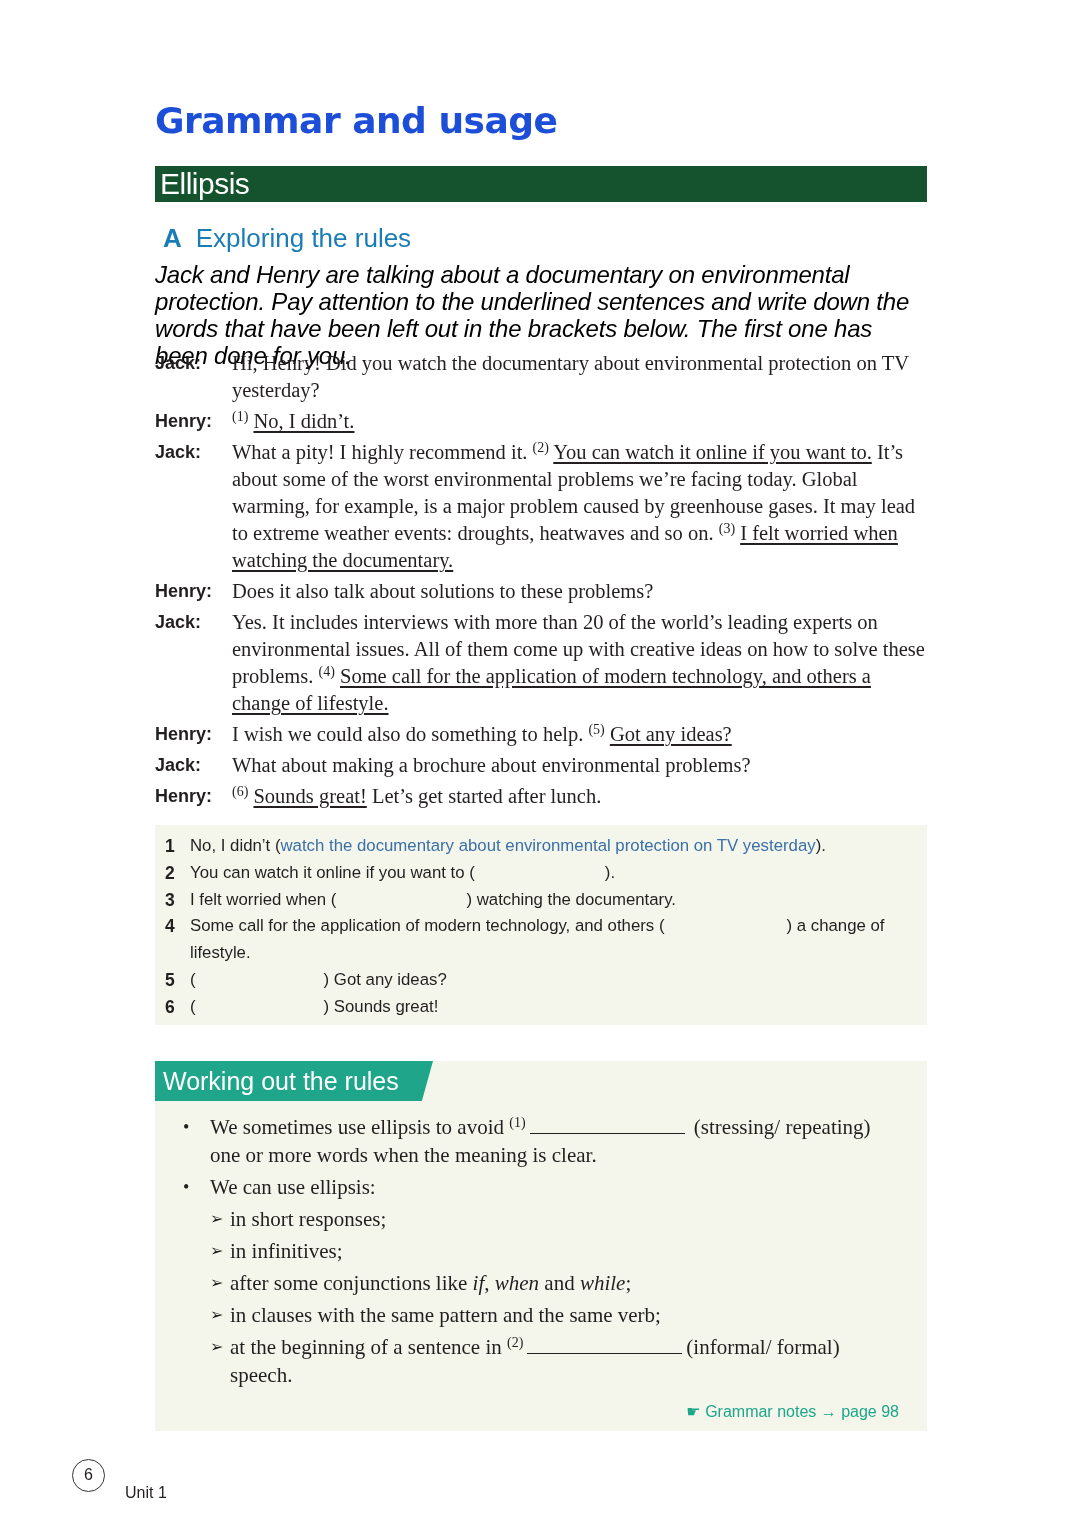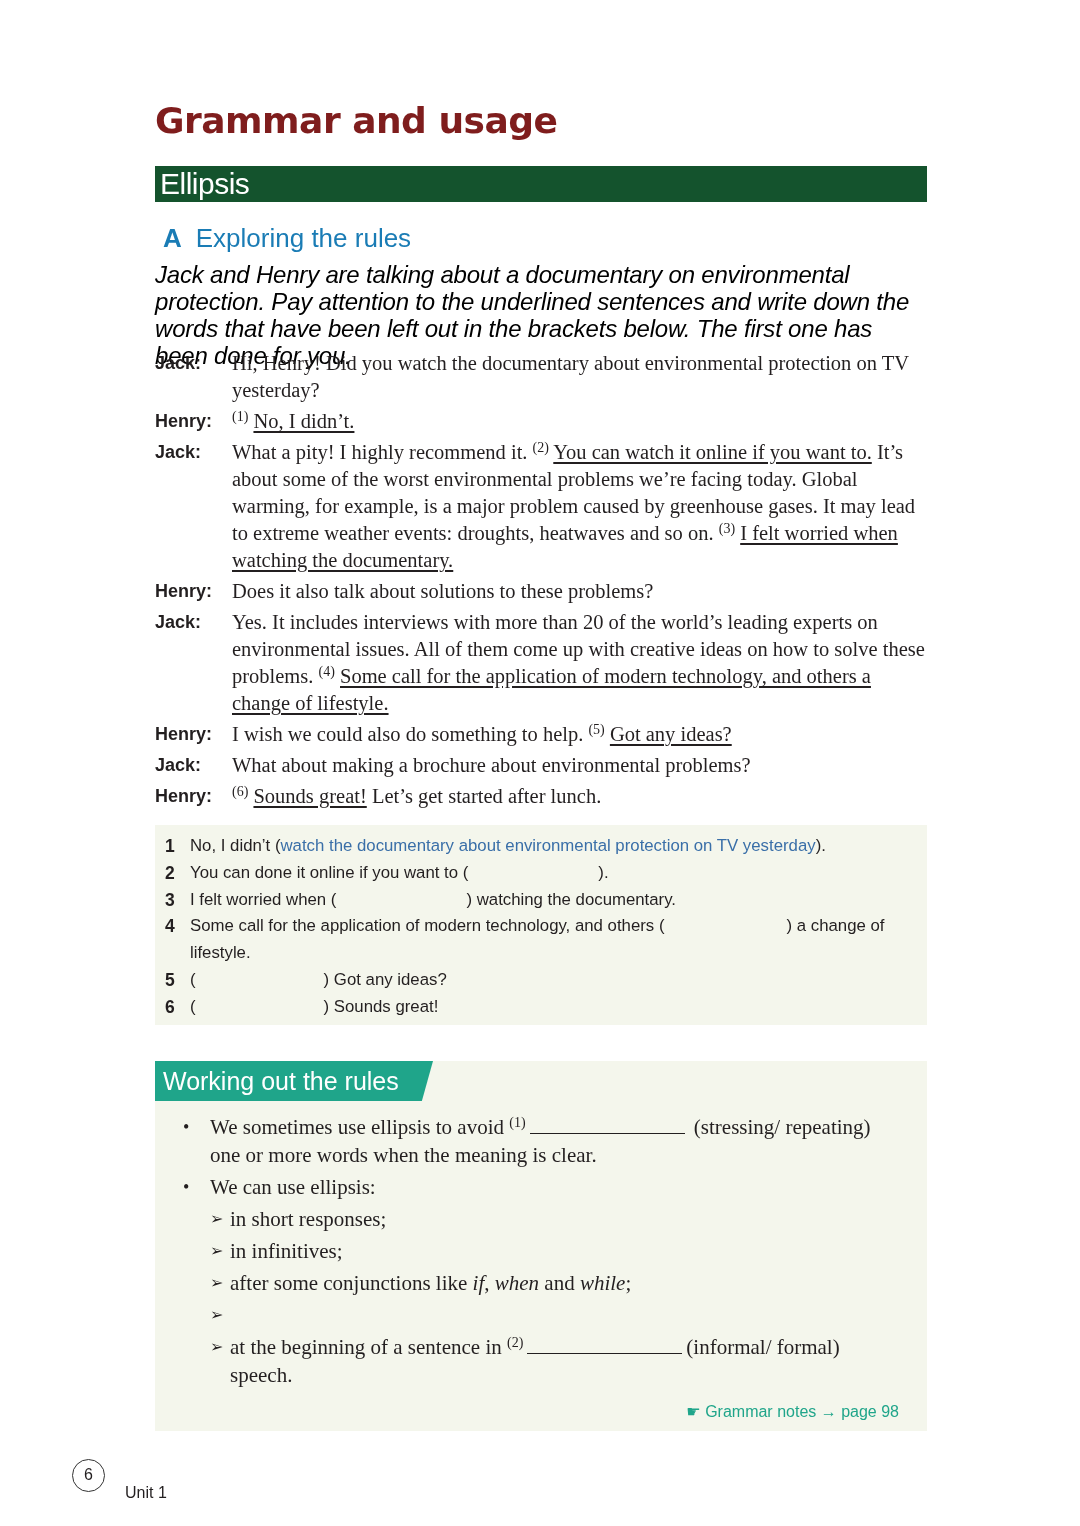--- a/index.html
+++ b/index.html
@@ -3,21 +3,21 @@
 <meta charset="utf-8">
 <style>
   html, body { margin: 0; padding: 0; }
   body {
     width: 1080px; height: 1526px; background: #ffffff; position: relative;
     font-family: "Liberation Serif", serif; color: #231f20; overflow: hidden;
   }
   .page-title {
     position: absolute; left: 155px; top: 100px; margin: 0;
     font-family: "DejaVu Sans", sans-serif; font-weight: bold;
-    font-size: 36px; color: #7f1d1d; letter-spacing: -0.5px;
+    font-size: 36px; color: #1d4ed8; letter-spacing: -0.5px;
   }
   .section-bar {
     position: absolute; left: 155px; top: 166px; width: 772px; height: 36px;
     background: #14532d;
   }
   .section-bar span {
     position: absolute; left: 5px; top: 0px;
     font-family: "Liberation Sans", sans-serif; font-size: 30px; color: #ffffff;
     line-height: 36px; letter-spacing: -0.5px;
   }
@@ -138,21 +138,21 @@
   </div>
 
 <div class="answers-box">
   <ul class="answers" id="answers">
       <li>
         <span class="num">1</span>
         <span class="txt"><span>No, I didn’t (</span><span class="filled">watch the documentary about environmental protection on TV yesterday</span><span>).</span></span>
       </li>
       <li>
         <span class="num">2</span>
-        <span class="txt"><span>You can done it online if you want to (</span><span class="gap" style="width: 130px;"></span><span>).</span></span>
+        <span class="txt"><span>You can watch it online if you want to (</span><span class="gap" style="width: 130px;"></span><span>).</span></span>
       </li>
       <li>
         <span class="num">3</span>
         <span class="txt"><span>I felt worried when (</span><span class="gap" style="width: 130px;"></span><span>) watching the documentary.</span></span>
       </li>
       <li>
         <span class="num">4</span>
         <span class="txt"><span>Some call for the application of modern technology, and others (</span><span class="gap" style="width: 122px;"></span><span>) a change of lifestyle.</span></span>
       </li>
       <li>
@@ -189,20 +189,21 @@
         <div class="sub">
           <span class="arrow">➢</span>
           <span><span>in infinitives;</span></span>
         </div>
         <div class="sub">
           <span class="arrow">➢</span>
           <span><span>after some conjunctions like </span><i>if</i><span>, </span><i>when</i><span> and </span><i>while</i><span>;</span></span>
         </div>
         <div class="sub">
           <span class="arrow">➢</span>
+          <span><span>in clauses with the same pattern and the same verb;</span></span>
         </div>
         <div class="sub">
           <span class="arrow">➢</span>
           <span><span>at the beginning of a sentence in </span><sup>(2)</sup><span class="blank"></span><span>(informal/ formal) speech.</span></span>
         </div>
       </div>
   </div>
   <div class="notes-link">☛ Grammar notes → page 98</div>
 </div>
 

